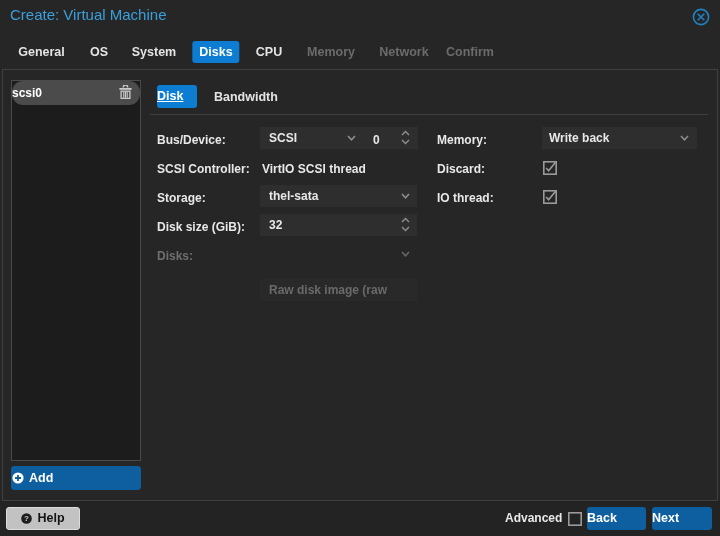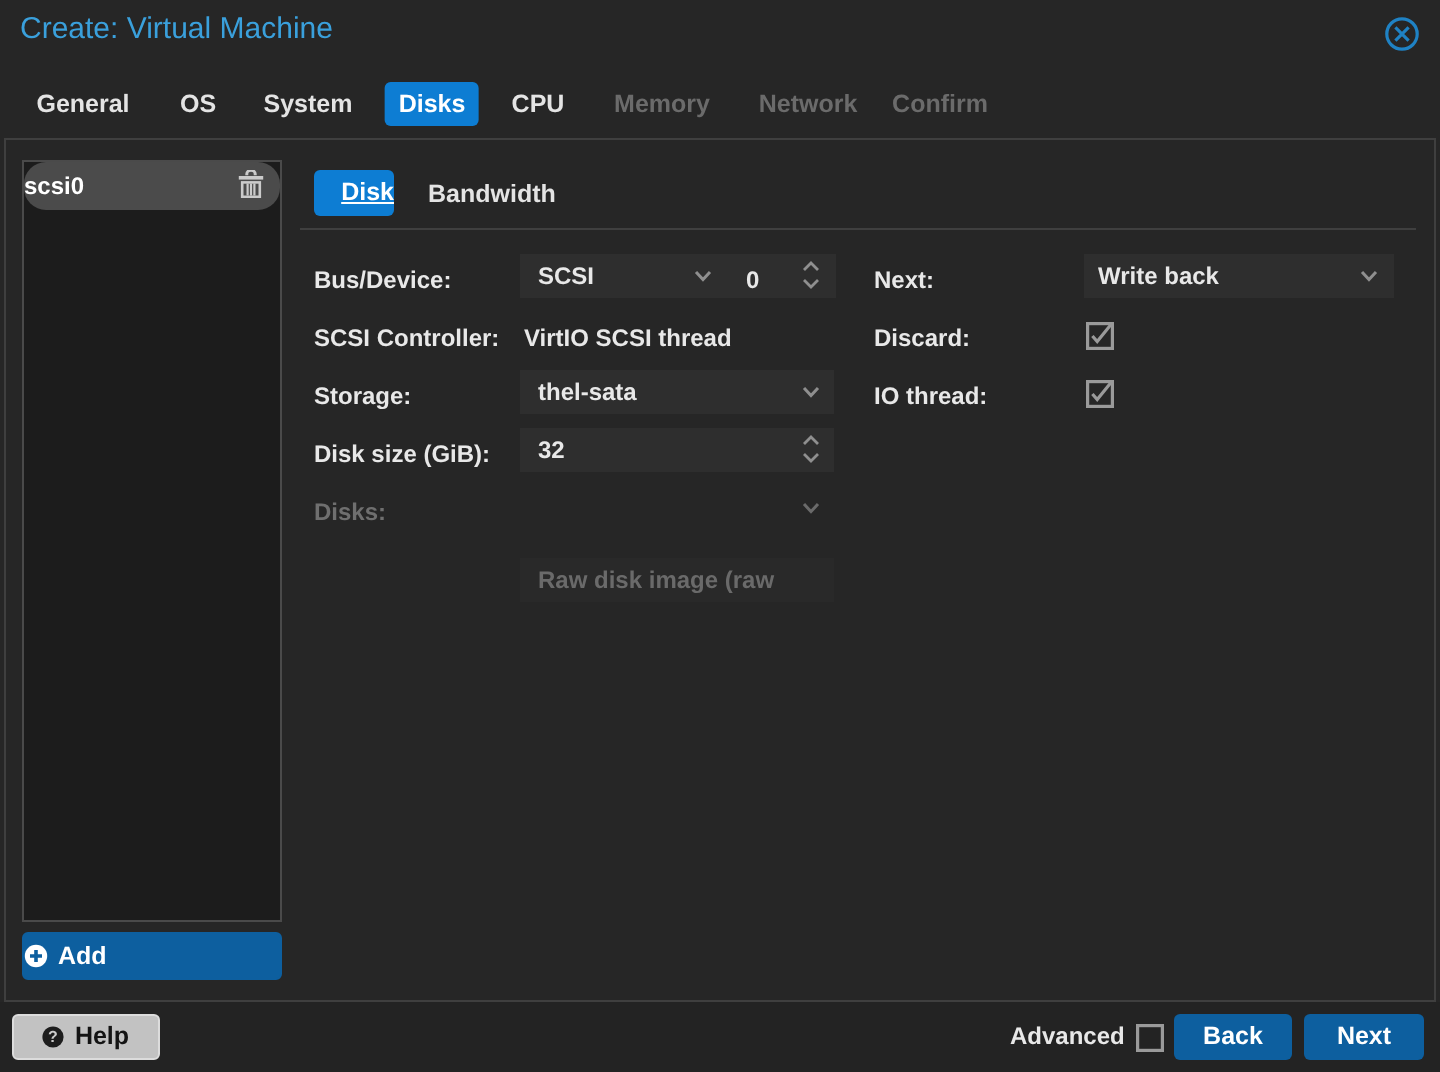--- a/index.html
+++ b/index.html
@@ -17,38 +17,38 @@
   
   .list { position:absolute; left:8px; top:10px; width:130px; height:381px;
           background:#1c1c1c; border:1px solid #4a4a4a; }
   .lrow { position:absolute; left:0; top:0; width:128px; height:24px; background:#4b4b4b;
           color:#ffffff; font-size:12px; font-weight:bold; line-height:24px; padding-left:0;border-radius:11px; }
   .addbtn { position:absolute; left:8px; top:396px; width:130px; height:24px;
             background:#0d5f9f; border:1px solid #0d5f9f; border-radius:3px; color:#fff;
             font-size:12.5px; font-weight:bold; text-align:left; line-height:22px; }
   
   .sub1 { position:absolute; left:154px; top:15px; width:40px; height:23px; background:#0d7dd3;
-          border-radius:3px; color:#fff; font-size:12.5px; font-weight:bold; text-align:right;
+          border-radius:3px; color:#fff; font-size:12.5px; font-weight:bold; text-align:left;
           line-height:23px;text-decoration:underline; }
   .sub2 { position:absolute; left:211px; top:16px; height:23px; color:#e4e4e4; font-size:12.5px;
           font-weight:bold; line-height:23px; }
   .hsep { position:absolute; left:147px; top:44px; width:558px; height:1px; background:#3f3f3f; }
   .lbl { position:absolute; font-size:12px; font-weight:bold; color:#e8e8e8; white-space:nowrap; }
   .lbl.dis { color:#6f6f6f; }
   .field { position:absolute; background:#2e2e2e; height:22px; font-size:12px; font-weight:bold;
            color:#e8e8e8; line-height:22px; }
   .field.dis { background:#292929; color:#6a6a6a;margin-top:36px; }
   .chev { position:absolute; }
   
   .toolbar { left:0; top:501px; width:720px; height:35px; background:#232323; }
   .helpbtn { position:absolute; left:6px; top:6px; width:74px; height:23px; background:#c2c2c2;
              border:1px solid #dcdcdc; border-radius:3px; color:#141414; font-size:12.5px;
              font-weight:bold; text-align:center; line-height:21px; }
   .btn { position:absolute; top:6px; height:23px; background:#0d5f9f; border-radius:3px;
-         color:#fff; font-size:12.5px; font-weight:bold; text-align:center; line-height:23px; }
+         color:#fff; font-size:12.5px; font-weight:bold; line-height:23px; }
   .adv { position:absolute; top:6px; left:505px; color:#e8e8e8; font-size:12px; font-weight:bold; line-height:23px; }
 </style>
 </head>
 <body>
 <div id="win">
   <div class="abs title">Create: Virtual Machine</div>
   <svg class="abs" style="left:692px;top:8px" width="18" height="18" viewBox="0 0 18 18">
     <circle cx="9" cy="9" r="7.6" fill="none" stroke="#1f82c4" stroke-width="1.6"></circle>
     <path d="M5.7 5.7 L12.3 12.3 M12.3 5.7 L5.7 12.3" stroke="#1f82c4" stroke-width="1.6"></path>
   </svg>
@@ -108,21 +108,21 @@
       <path d="M1 6 L4.5 2.5 L8 6" fill="none" stroke="#8f8f8f" stroke-width="1.4"></path>
       <path d="M1 11 L4.5 14.5 L8 11" fill="none" stroke="#8f8f8f" stroke-width="1.4"></path>
       </svg>
 
     <div class="lbl dis" style="left:154px;top:179px">Disks:</div>
     <div class="field dis" style="left:257px;top:173px;width:157px;padding-left:9px">Raw disk image (raw</div>
     <svg class="chev" style="left:398px;top:180px" width="9" height="7" viewBox="0 0 9 6">
       <path d="M1 1.5 L4.5 5.3 L8 1.5" fill="none" stroke="#6a6a6a" stroke-width="1.5"></path>
       </svg>
 
-    <div class="lbl" style="left:434px;top:63px">Next:</div>
+    <div class="lbl" style="left:434px;top:63px">Memory:</div>
     <div class="field" style="left:539px;top:57px;width:155px;padding-left:7px">Write back</div>
     <svg class="chev" style="left:677px;top:64px" width="9" height="7" viewBox="0 0 9 6">
       <path d="M1 1.5 L4.5 5.3 L8 1.5" fill="none" stroke="#8f8f8f" stroke-width="1.5"></path>
       </svg>
 
     <div class="lbl" style="left:434px;top:92px">Discard:</div>
     <svg class="chev" style="left:540px;top:91px" width="14" height="14" viewBox="0 0 14 14">
       <rect x="0.8" y="0.8" width="12.4" height="12.4" fill="none" stroke="#9a9a9a" stroke-width="1.6"></rect>
       <path d="M3.2 7 L5.6 9.8 L12.4 1.4" fill="none" stroke="#9a9a9a" stroke-width="1.6"></path>
       </svg>

